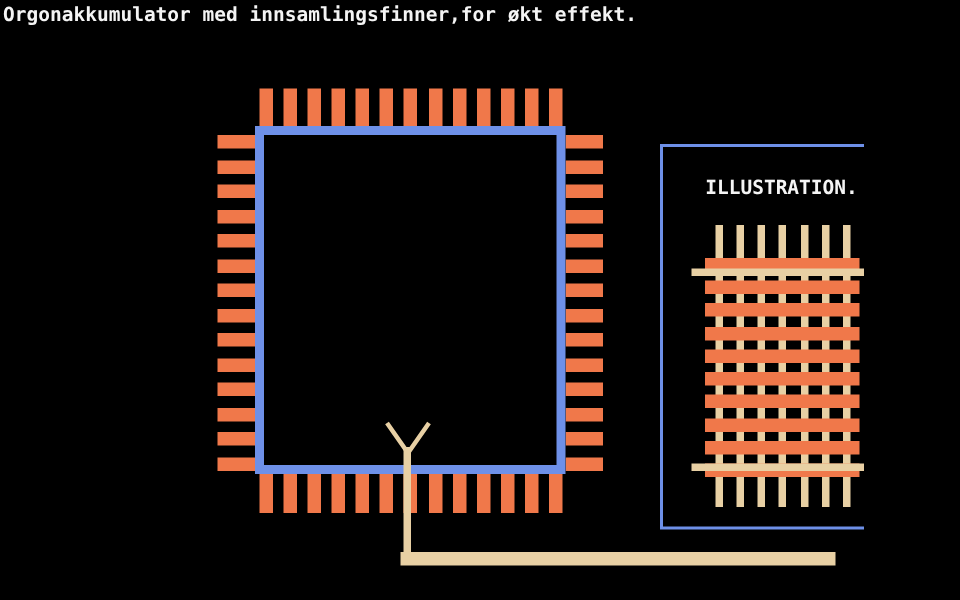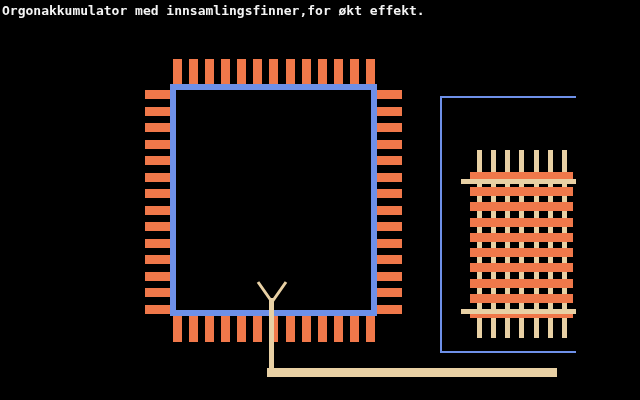--- a/index.html
+++ b/index.html
@@ -124,20 +124,21 @@
     </div>
   <div class="chip-body"></div>
 
   <svg class="antenna" width="40" height="26" viewBox="0 0 40 26">
     <path d="M6 2 L20 22 M34 2 L20 22"></path>
   </svg>
   <div class="stem"></div>
   <div class="ground"></div>
 
   <div class="panel"></div>
+  <div class="panel-label">ILLUSTRATION.</div>
   <div class="mini-lines">
       <div class="mini-line"></div>
       <div class="mini-line"></div>
       <div class="mini-line"></div>
       <div class="mini-line"></div>
       <div class="mini-line"></div>
       <div class="mini-line"></div>
       <div class="mini-line"></div>
     </div>
   <div class="mini-bars">

